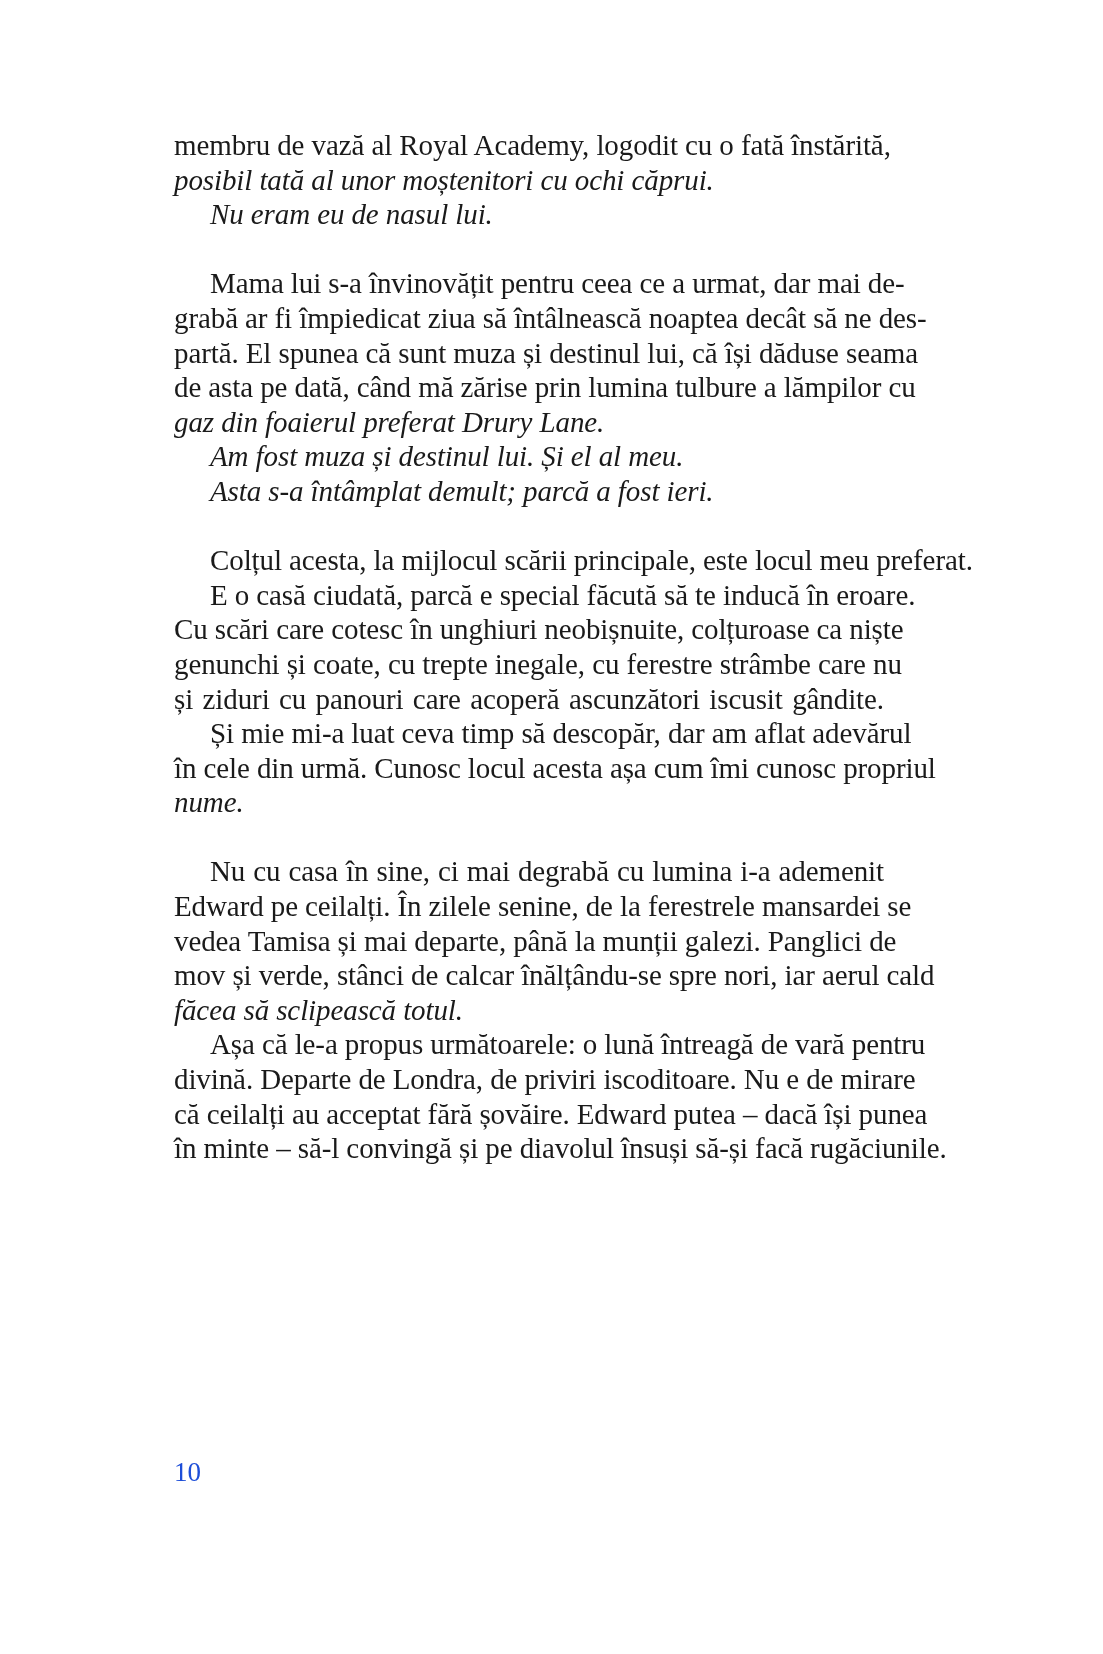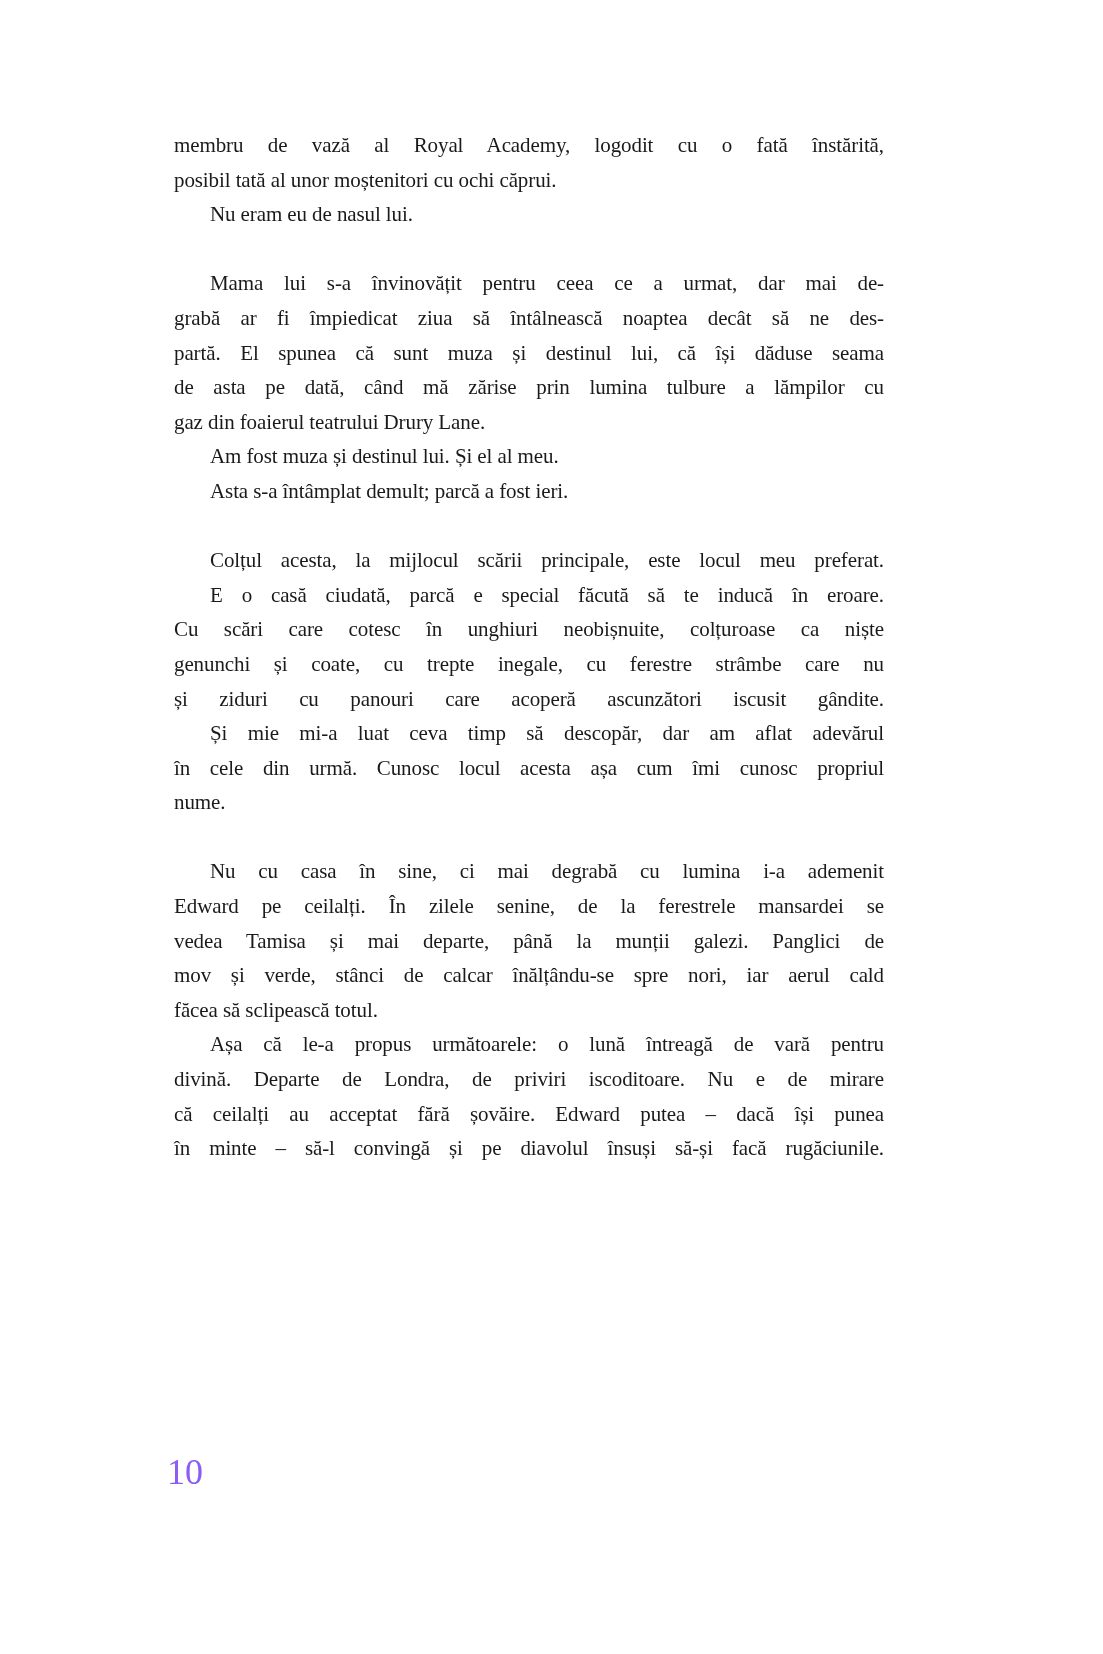--- a/index.html
+++ b/index.html
@@ -26,64 +26,65 @@
     .text-block {
       position: absolute;
       left: 174px;
       top: 128px;
       width: 710px;
     }
     .line {
       display: block;
       height: 34.6px;
       line-height: 34.6px;
-      font-size: 21px;
+      font-size: 29px;
       white-space: nowrap;
       text-align: justify;
       text-align-last: justify;
       letter-spacing: -0.1px;
     }
     .line.last {
       text-align-last: left;
+      font-style: italic;
     }
     .line.indent {
       padding-left: 36px;
     }
     .line.blank {
       height: 34.6px;
     }
     .folio {
       position: absolute;
-      left: 167px;
+      left: 174px;
       top: 1455px;
-      font-size: 36px;
+      font-size: 27px;
       line-height: 34px;
       font-family: "Liberation Serif", "DejaVu Serif", serif;
-      color: #8b5cf6;
+      color: #1d4ed8;
     }
   </style>
 </head>
 <body>
 
 <div class="page">
   <div class="text-block" id="text-block">
       <div class="paragraph">
         <div class="line">membru de vază al Royal Academy, logodit cu o fată înstărită,</div>
         <div class="line last">posibil tată al unor moștenitori cu ochi căprui.</div>
       </div>
       <div class="paragraph">
         <div class="line indent last">Nu eram eu de nasul lui.</div>
       </div>
       <div class="line blank"></div>
       <div class="paragraph">
         <div class="line indent">Mama lui s-a învinovățit pentru ceea ce a urmat, dar mai de-</div>
         <div class="line">grabă ar fi împiedicat ziua să întâlnească noaptea decât să ne des-</div>
         <div class="line">partă. El spunea că sunt muza și destinul lui, că își dăduse seama</div>
         <div class="line">de asta pe dată, când mă zărise prin lumina tulbure a lămpilor cu</div>
-        <div class="line last">gaz din foaierul teatrului Drury Lane.</div>
+        <div class="line last">gaz din foaierul preferat Drury Lane.</div>
       </div>
       <div class="paragraph">
         <div class="line indent last">Am fost muza și destinul lui. Și el al meu.</div>
       </div>
       <div class="paragraph">
         <div class="line indent last">Asta s-a întâmplat demult; parcă a fost ieri.</div>
       </div>
       <div class="line blank"></div>
       <div class="paragraph">
         <div class="line indent">Colțul acesta, la mijlocul scării principale, este locul meu preferat.</div>

